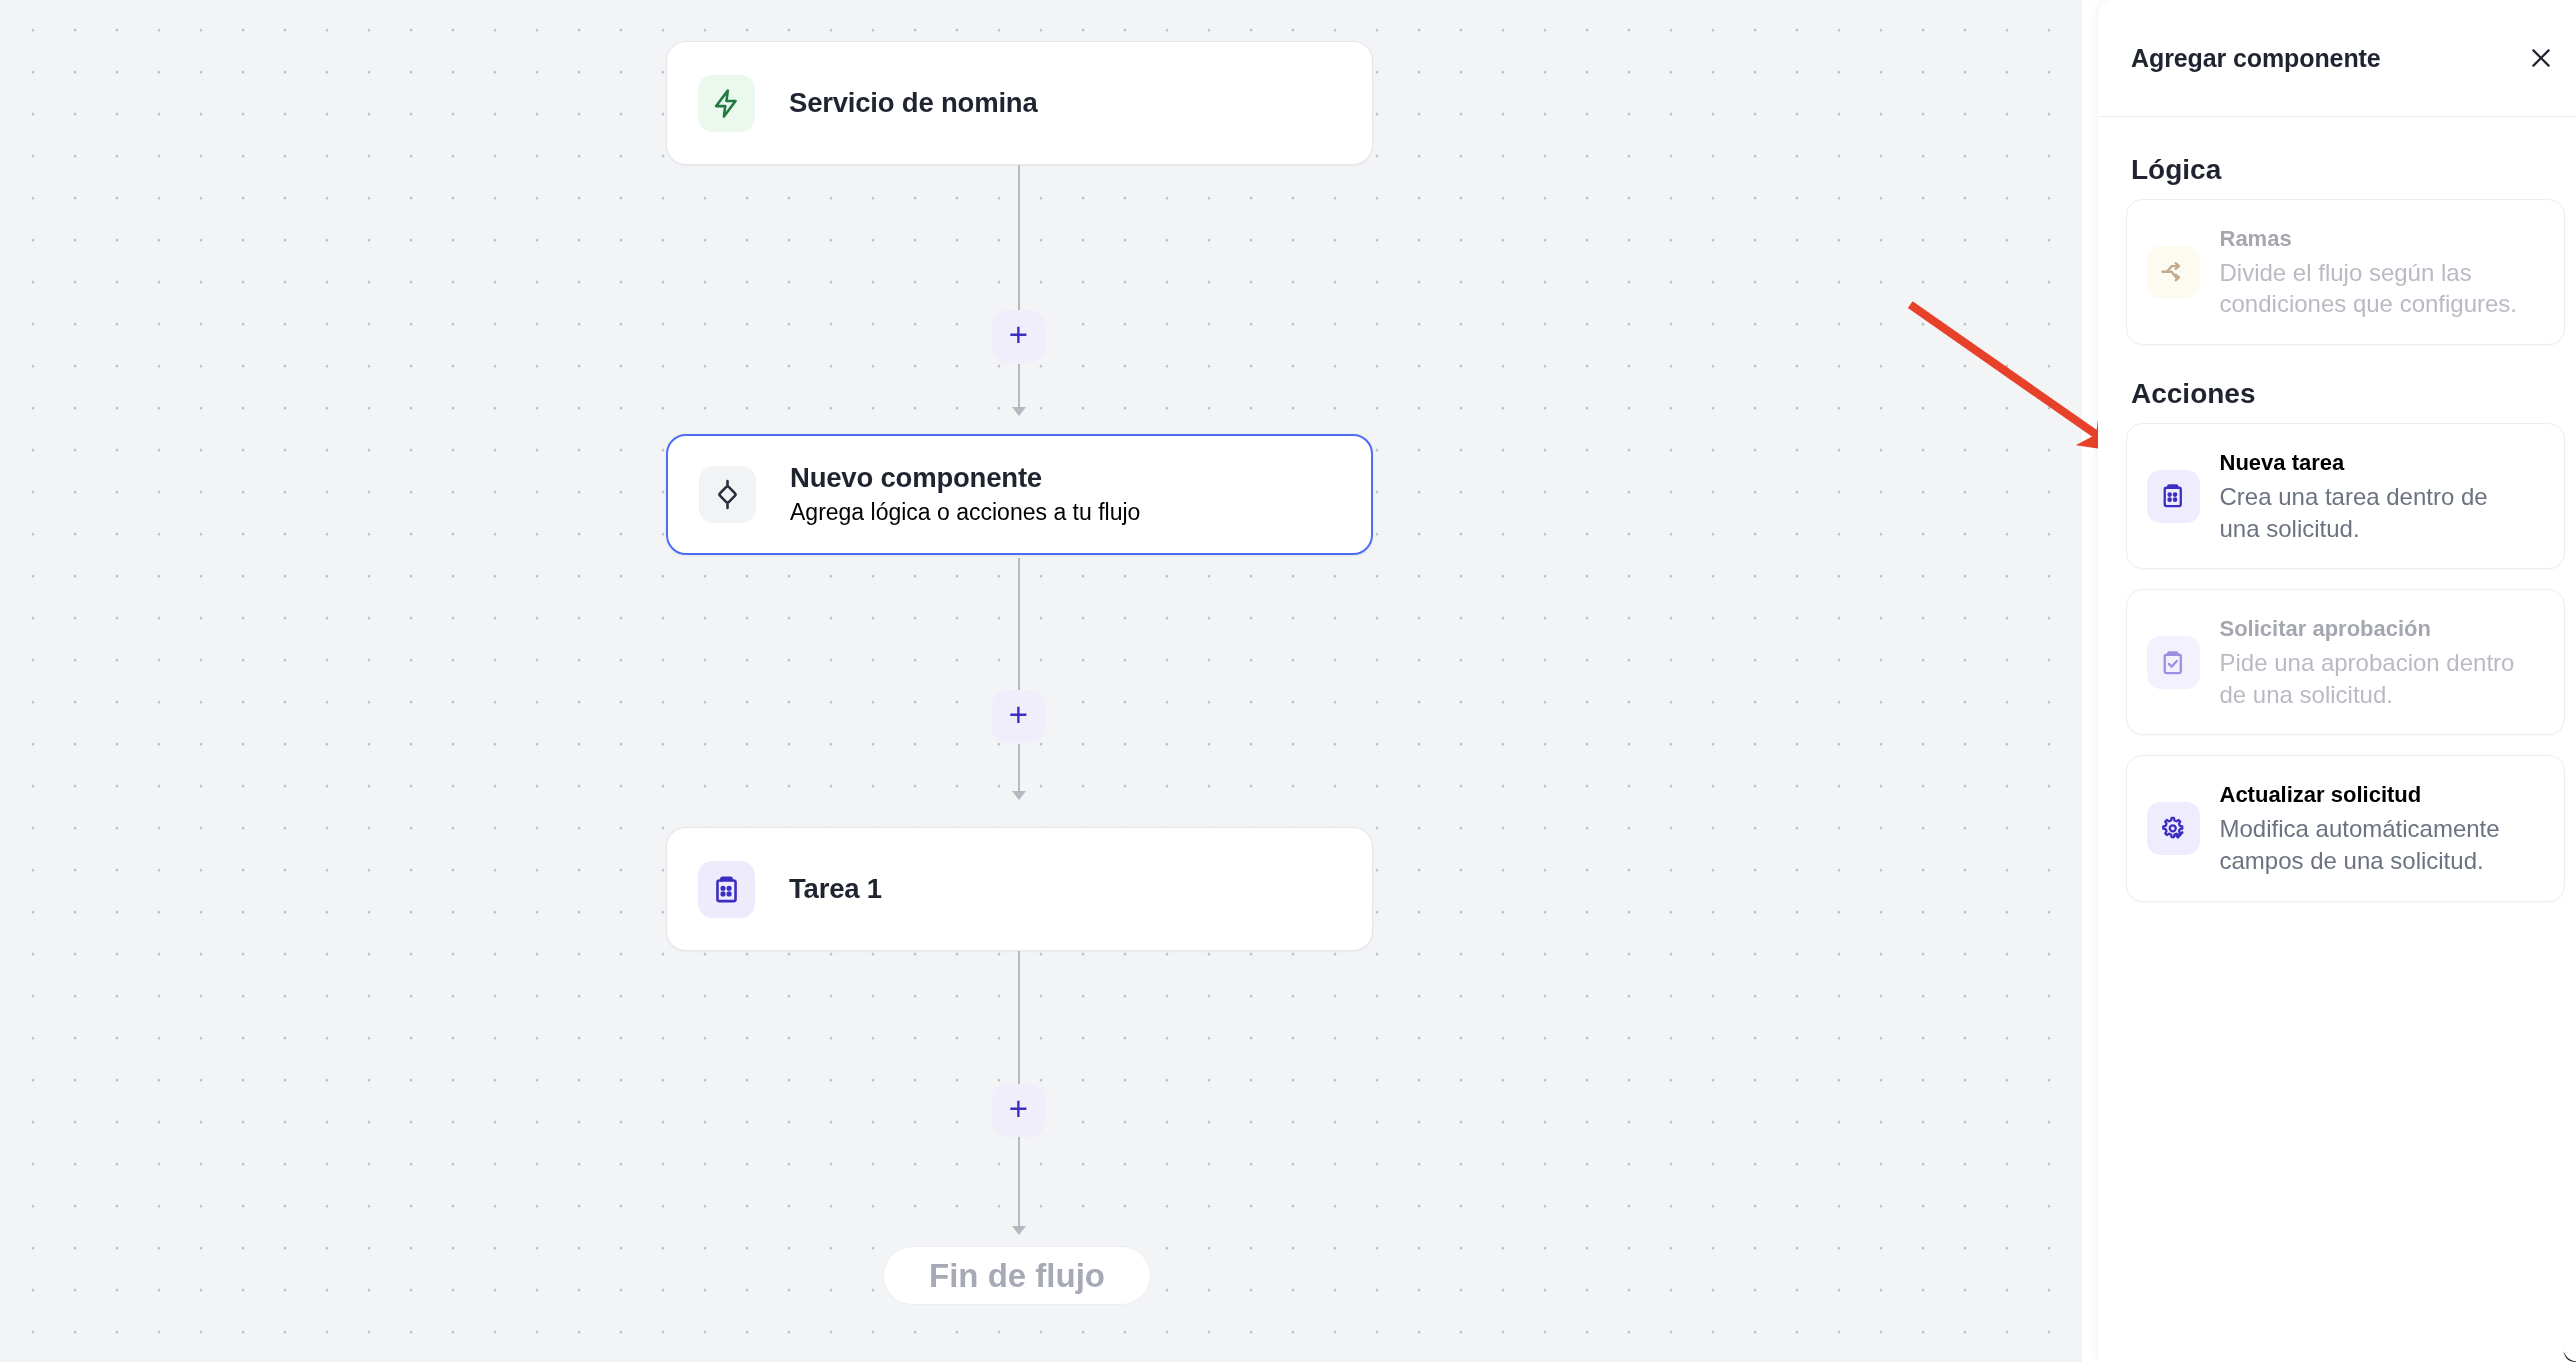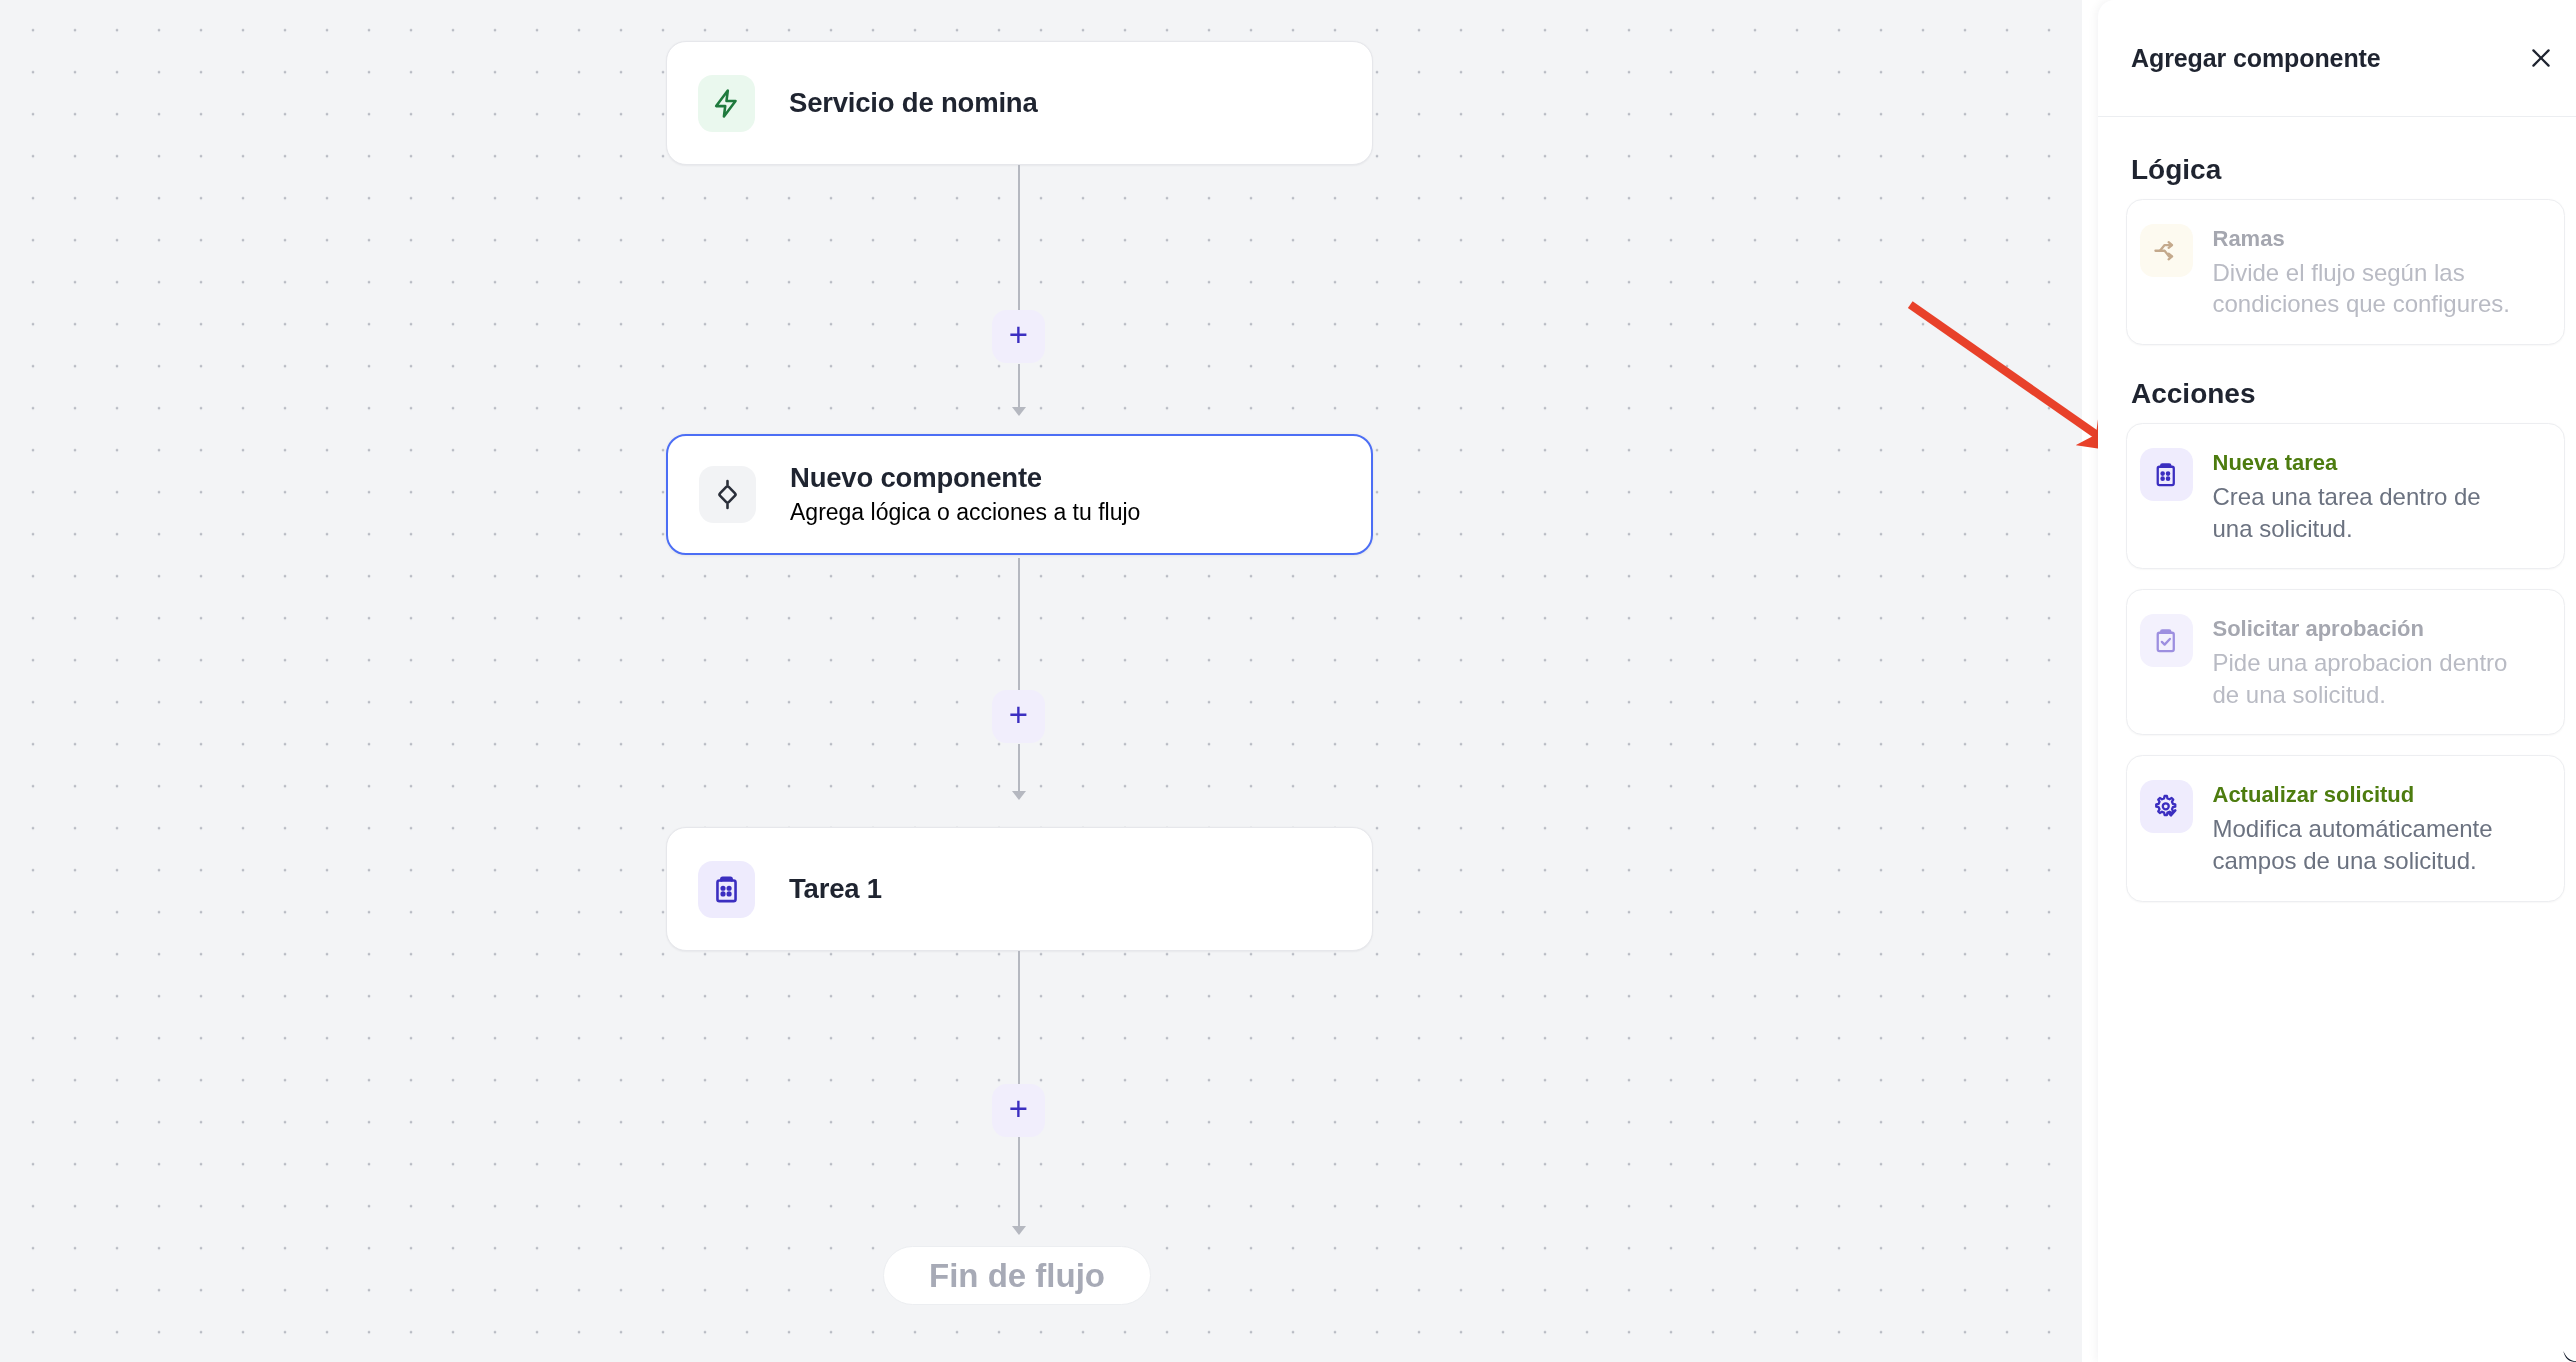--- a/index.html
+++ b/index.html
@@ -151,39 +151,39 @@
   .section-label {
     font-size: 28px; font-weight: 700; color: #1f2430;
     margin: 13px 0 13px 5.5px;
   }
   .section-label.second { margin-top: 33px; }
 
   .comp-card {
     border: 0.9px solid #edeef1;
     border-radius: 16.5px;
     background: #ffffff;
-    display: flex; align-items: flex-start;
-    padding: 24px 22px 24px 13px;
+    display: flex; align-items: center;
+    padding: 24px 22px 24px 20px;
     margin-bottom: 20px;
     box-shadow: 0 0.9px 1.8px rgba(16,24,40,.03);
     cursor: pointer;
   }
   .comp-card.disabled { cursor: default; }
   .comp-icon {
     width: 53px; height: 53px;
     border-radius: 13.8px;
     display: flex; align-items: center; justify-content: center;
     flex: 0 0 auto;
   }
   .comp-icon.cream  { background: #fdfaf0; }
   .comp-icon.purple { background: #efecfd; }
   .comp-icon.purple-pale { background: #f3f1fd; }
   .comp-text { margin-left: 20px; padding-top: 1.8px; }
   .comp-title {
-    font-size: 22px; font-weight: 700; color: #4d7c0f; line-height: 1.2;
+    font-size: 22px; font-weight: 700; color: #000000; line-height: 1.2;
   }
   .comp-desc {
     font-size: 24px; color: #6b7280; line-height: 1.32; margin-top: 4.6px;
     max-width: 303px;
   }
   .comp-card.disabled .comp-title { color: #a5a7b0; }
   .comp-card.disabled .comp-desc  { color: #b9bbc4; }
 
   #corner-mark {
     position: absolute; right: 0; bottom: 0;

